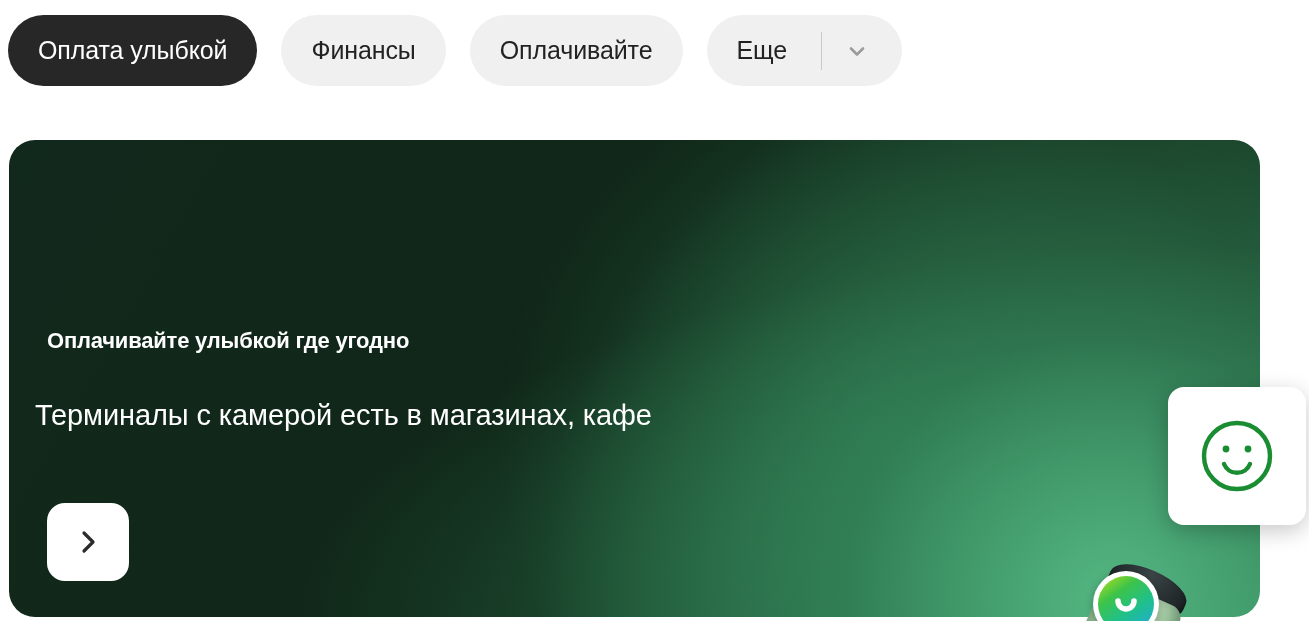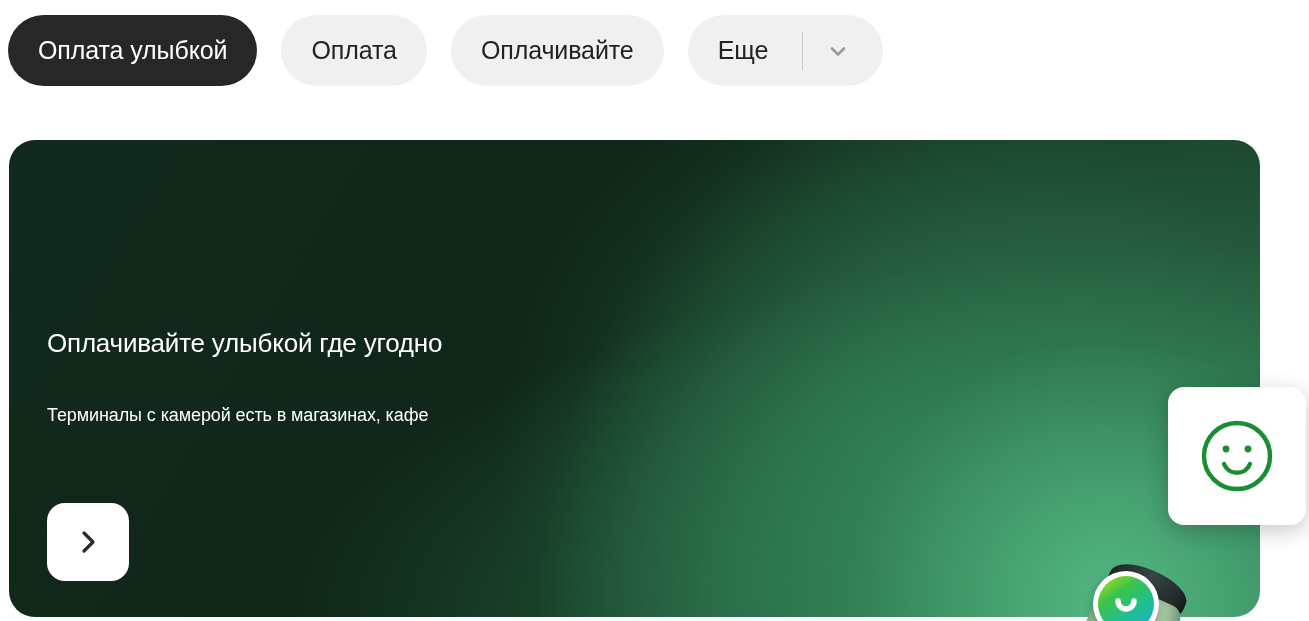--- a/index.html
+++ b/index.html
@@ -87,32 +87,32 @@
     position: absolute;
     inset: 0;
     border-radius: 26px;
     overflow: hidden;
   }
 
   .banner-title {
     position: absolute;
     left: 38px;
     top: 188px;
-    font-size: 26px;
-    font-weight: normal;
+    font-size: 22px;
+    font-weight: bold;
     color: #ffffff;
     letter-spacing: -0.2px;
     white-space: nowrap;
     text-align: center;
   }
   .banner-sub {
     position: absolute;
-    left: 38px;
+    left: 26px;
     top: 252px;
-    font-size: 18px;
+    font-size: 29px;
     line-height: 47px;
     color: #ffffff;
     letter-spacing: -0.1px;
     white-space: nowrap;
   }
 
   .next-btn {
     position: absolute;
     left: 38px;
     top: 363px;
@@ -211,21 +211,21 @@
 </head>
 <body>
 
 <div class="chip-row">
 
   <button class="chip chip-active">
     <span>Оплата улыбкой</span>
   </button>
 
   <button class="chip chip-idle">
-    <span>Оплата</span>
+    <span>Финансы</span>
   </button>
 
   <button class="chip chip-idle">
     <span>Оплачивайте</span>
   </button>
 
   <div class="chip chip-idle chip-more">
     <span class="more-label">Еще</span>
     <span class="chip-divider"></span>
     <span class="chevron-down">

